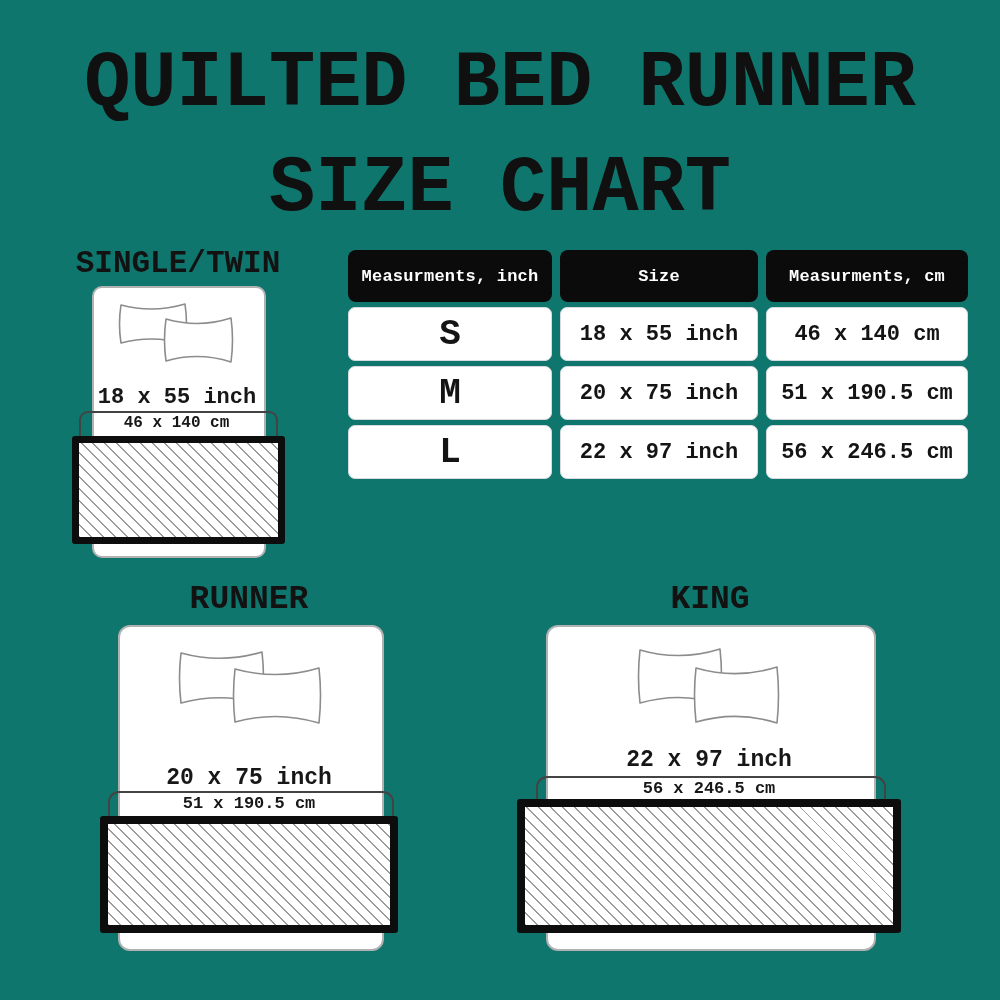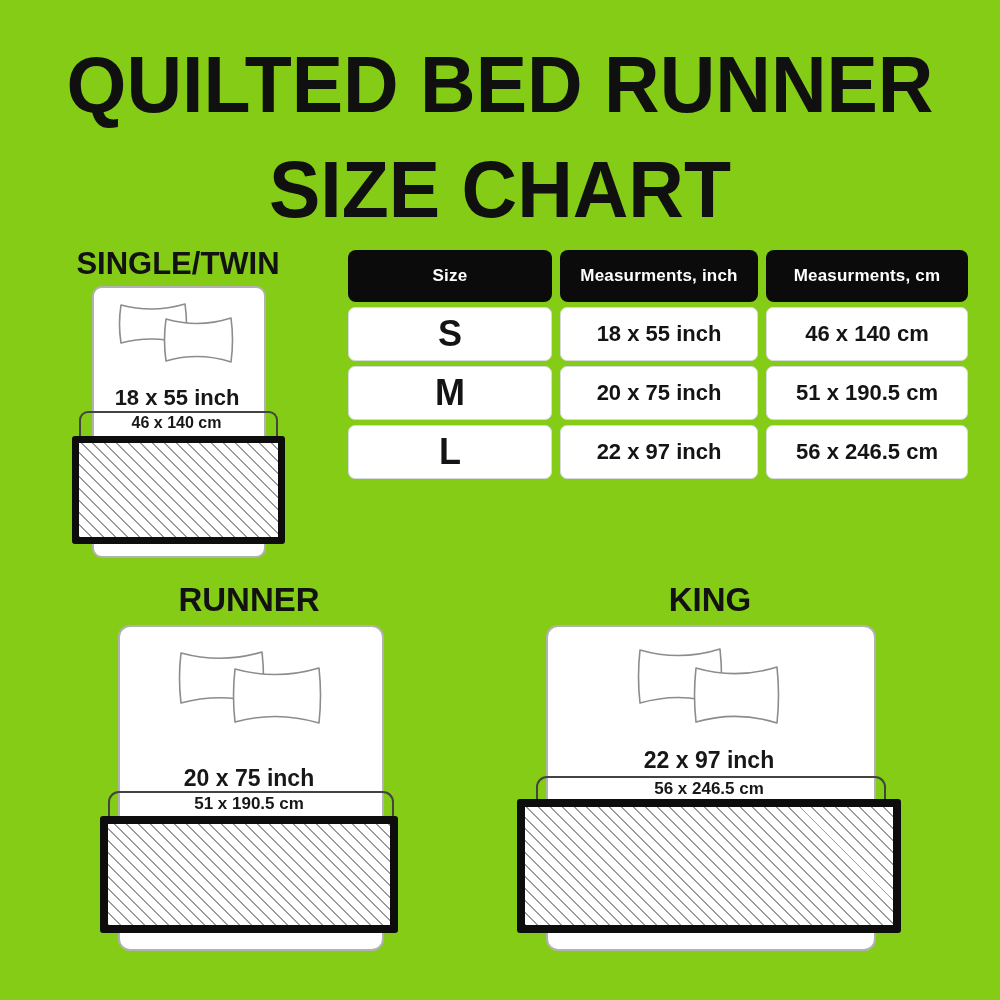--- a/index.html
+++ b/index.html
@@ -1,18 +1,18 @@
 <!DOCTYPE html>
 <html><head>
 <meta charset="utf-8">
 <style>
   html,body{margin:0;padding:0;background:#fff;}
   .canvas{
-    position:relative; width:1000px; height:1000px; background:#84cc16;
-    font-family:Liberation Sans, sans-serif; color:#111; overflow:hidden;
+    position:relative; width:1000px; height:1000px; background:#0f766e;
+    font-family:Liberation Mono, monospace; color:#111; overflow:hidden;
   }
   
   .title{
     position:absolute; top:32px; left:0; width:1000px; text-align:center;
     font-weight:700; font-size:77px; line-height:102px; letter-spacing:0px; color:#101010;
     transform:scaleY(1.03); transform-origin:top center;
   }
   
   .diagram{position:absolute; inset:0; pointer-events:none;}
   .d-label{position:absolute; text-align:center; font-weight:700; color:#121212; white-space:nowrap;}
@@ -116,22 +116,22 @@
       <path class="pillow" d="M 66 30 Q 106.5 41.8 147 29 Q 150 57 147 85 Q 106.5 72.2 66 84 Q 63 57 66 30 Z"></path>
     </svg>
     <div class="inch">22 x 97 inch</div>
     <div class="bracket"></div>
     <div class="cm">56 x 246.5 cm</div>
     <div class="runner"></div>
     <div class="d-label">KING</div>
   </section>
 
   <div class="size-table">
+    <div class="th">Measurments, inch</div>
     <div class="th">Size</div>
-    <div class="th">Measurments, inch</div>
     <div class="th">Measurments, cm</div>
 
     <div class="td size">S</div>
     <div class="td meas">18 x 55 inch</div>
     <div class="td meas">46 x 140 cm</div>
 
     <div class="td size">M</div>
     <div class="td meas">20 x 75 inch</div>
     <div class="td meas">51 x 190.5 cm</div>
 

